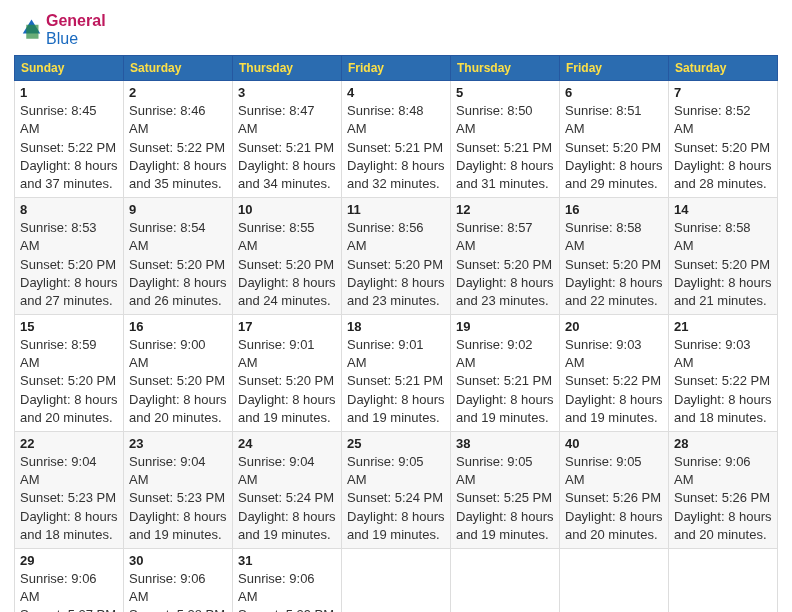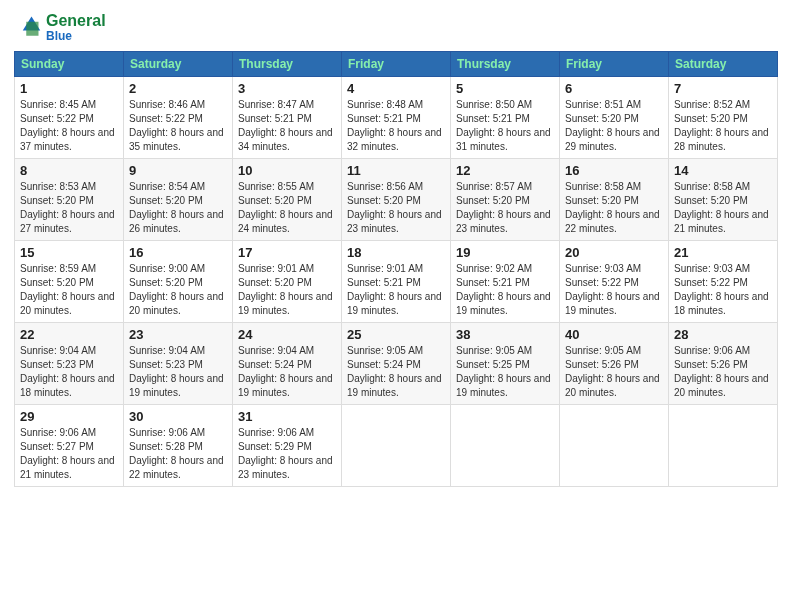--- a/index.html
+++ b/index.html
@@ -43,21 +43,21 @@
       font-size: 13px;
       color: #555;
     }
     .calendar {
       width: 100%;
       border-collapse: collapse;
       border: 1px solid #ccc;
     }
     .calendar th {
       background-color: #2b6cb0;
-      color: #86efac;
+      color: #fde047;
       text-align: left;
       padding: 5px 6px;
       font-size: 12px;
       font-weight: bold;
       border: 1px solid #2558a0;
     }
     .calendar td {
       vertical-align: top;
       padding: 4px 5px;
       border: 1px solid #ddd;
@@ -69,43 +69,43 @@
       background: #f7f7f7;
     }
     .day-num {
       font-size: 13px;
       font-weight: bold;
       color: #222;
       display: block;
       margin-bottom: 2px;
     }
     .day-detail {
-      font-size: 10px;
+      font-size: 13px;
       color: #333;
       line-height: 1.4;
     }
     .empty-cell {
       background: #fff !important;
     }
   </style>
 </head>
 <body>
 
 <div class="page">
   <div class="header">
     <div class="logo">
       <svg class="logo-icon" viewBox="0 0 32 32">
         <polygon points="20,4 30,20 10,20" fill="#1a6abf"></polygon>
         <polygon points="14,10 28,10 28,26 14,26" fill="#2b8a3e" opacity="0.7"></polygon>
       </svg>
       <div>
         <div style="font-size:16px;font-weight:bold;color:#333;line-height:1.1;">
-          <span style="color:#15803d;">General</span>
-        </div>
-        <div style="font-size:12px;font-weight:bold;color:#1a6abf;line-height:1.1;">Blue</div>
+          <span style="color:#be185d;">General</span>
+        </div>
+        <div style="font-size:16px;font-weight:normal;color:#1a6abf;line-height:1.1;">Blue</div>
       </div>
     </div>
     <div class="title-block">
       <div class="month-title"></div>
       <div class="location"></div>
     </div>
   </div>
 
   <table class="calendar">
     <thead>

